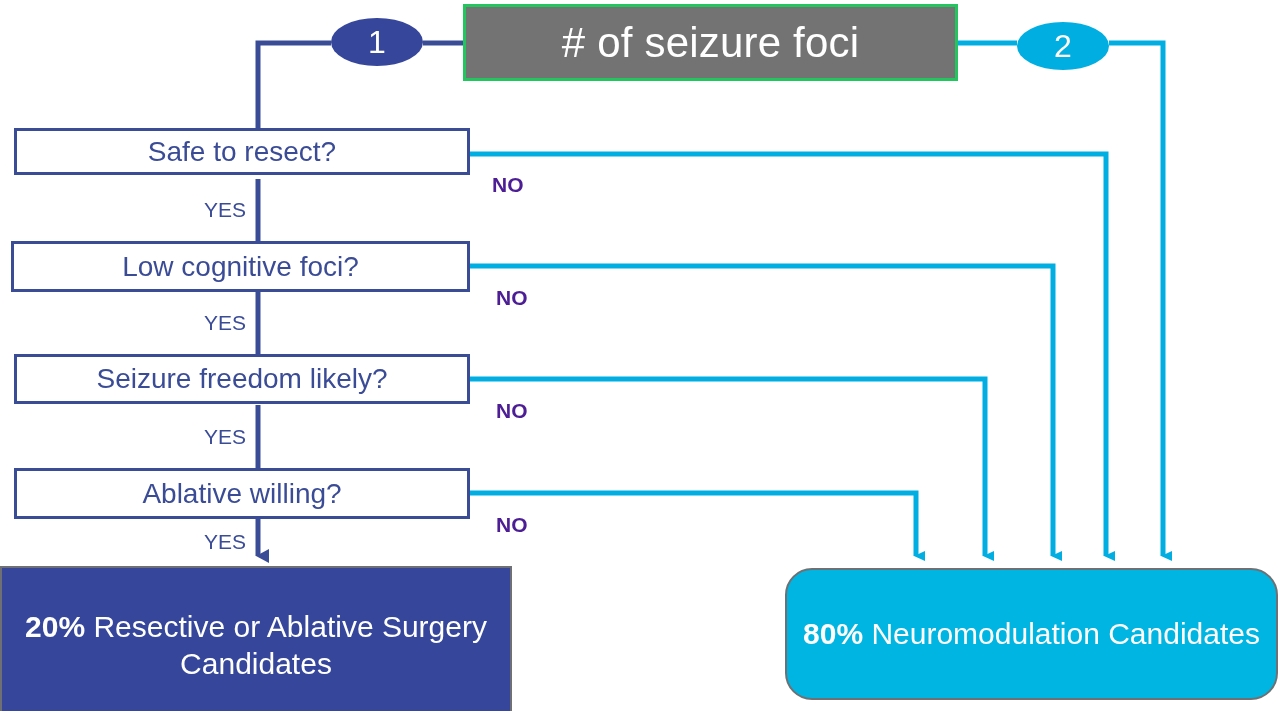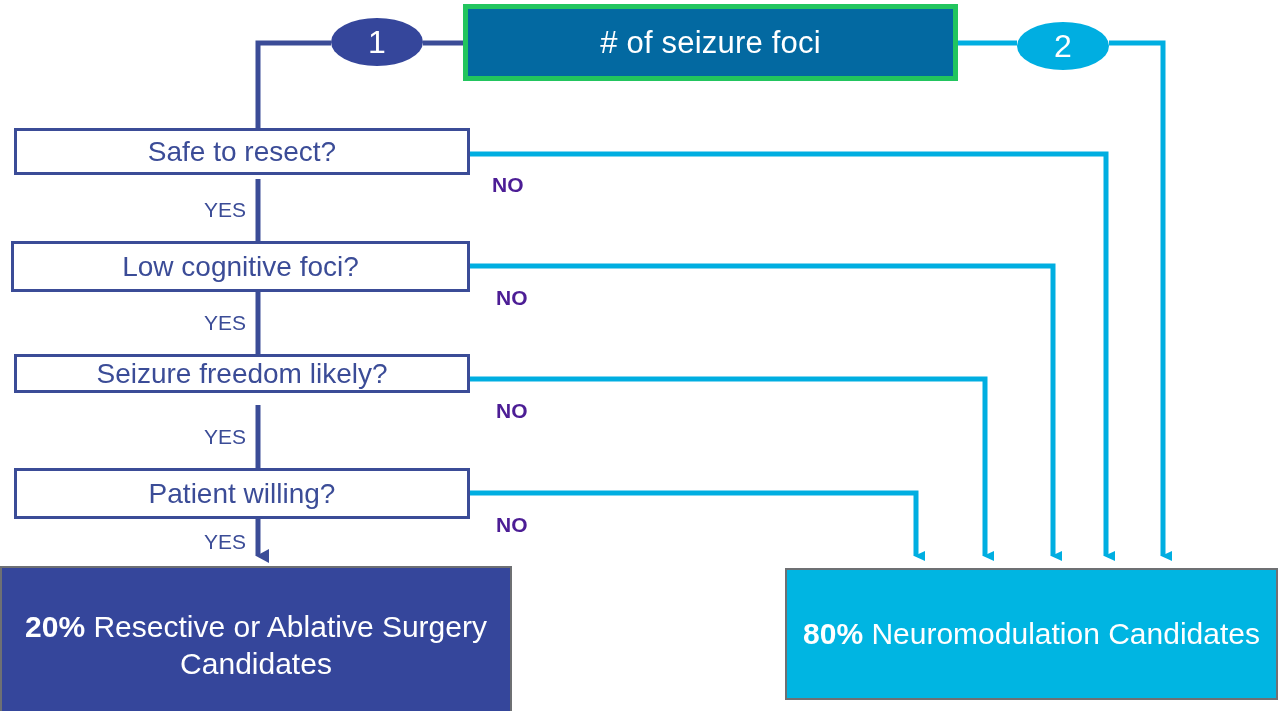--- a/index.html
+++ b/index.html
@@ -24,28 +24,28 @@
     pointer-events: none;
   }
 
   
   .root-box {
     position: absolute;
     left: 463px;
     top: 4px;
     width: 495px;
     height: 77px;
-    background: #0369a1;
-    border: 5px solid #22c55e;
+    background: #737373;
+    border: 3px solid #22c55e;
     box-sizing: border-box;
     display: flex;
     align-items: center;
     justify-content: center;
     color: #ffffff;
-    font-size: 31px;
+    font-size: 42px;
     letter-spacing: 0.2px;
   }
 
   
   .branch-badge {
     position: absolute;
     width: 92px;
     height: 48px;
     border-radius: 50%;
     display: flex;
@@ -73,21 +73,21 @@
     box-sizing: border-box;
     display: flex;
     align-items: center;
     justify-content: center;
     color: #3B4C97;
     font-size: 28px;
     white-space: nowrap;
   }
   .d1 { left: 14px;  top: 128px; width: 456px; height: 47px; }
   .d2 { left: 11px;  top: 241px; width: 459px; height: 51px; }
-  .d3 { left: 14px;  top: 354px; width: 456px; height: 39px; }
+  .d3 { left: 14px;  top: 354px; width: 456px; height: 50px; }
   .d4 { left: 14px;  top: 468px; width: 456px; height: 51px; }
 
   
   .yes-label {
     position: absolute;
     color: #3B4C97;
     font-size: 21px;
     text-align: right;
     width: 70px;
   }
@@ -118,20 +118,21 @@
     width: 512px;
     height: 159px;
     background: #35469B;
   }
   .outcome-neuro {
     left: 785px;
     top: 568px;
     width: 493px;
     height: 132px;
     background: #00B5E2;
+    border-radius: 27px;
   }
   .pct { font-weight: bold; }
 </style>
 </head>
 <body>
 
 <div id="canvas">
 
   <svg id="wires" viewBox="0 0 1278 711" width="1278" height="711">
     <defs>
@@ -166,21 +167,21 @@
   </svg>
 
   <div class="root-box"># of seizure foci</div>
 
   <div class="branch-badge badge-one">1</div>
   <div class="branch-badge badge-two">2</div>
 
   <div class="decision d1">Safe to resect?</div>
   <div class="decision d2">Low cognitive foci?</div>
   <div class="decision d3">Seizure freedom likely?</div>
-  <div class="decision d4">Patient willing?</div>
+  <div class="decision d4">Ablative willing?</div>
 
   <div class="yes-label" style="left:176px; top:198px;">YES</div>
   <div class="yes-label" style="left:176px; top:311px;">YES</div>
   <div class="yes-label" style="left:176px; top:425px;">YES</div>
   <div class="yes-label" style="left:176px; top:530px;">YES</div>
 
   <div class="no-label" style="left:492px; top:173px;">NO</div>
   <div class="no-label" style="left:496px; top:286px;">NO</div>
   <div class="no-label" style="left:496px; top:399px;">NO</div>
   <div class="no-label" style="left:496px; top:513px;">NO</div>

